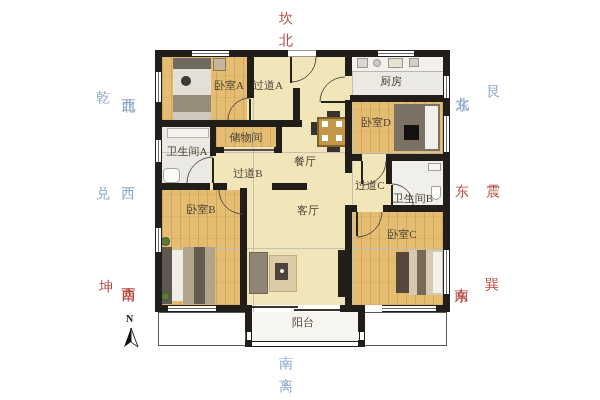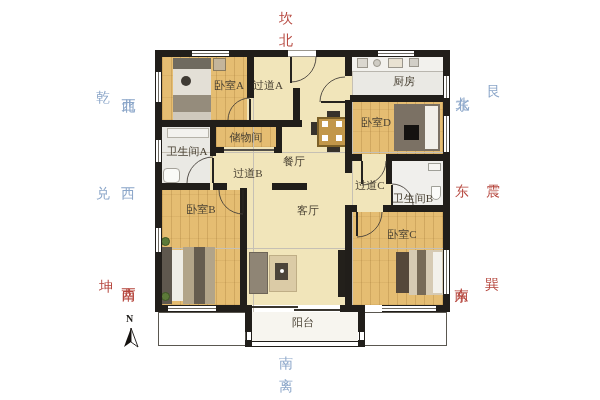--- a/index.html
+++ b/index.html
@@ -197,26 +197,26 @@
       <line x1="357" y1="212" x2="357" y2="236"></line>
     </g>
     <g>
       <polygon points="131,328 124,347 131,342" fill="#14110e"></polygon>
       <polygon points="131,328 138,347 131,342" fill="#ffffff" stroke="#14110e" stroke-width="0.9"></polygon>
     </g>
   </svg>
 
   <div class="rlabel" style="left:229px;top:85px">卧室A</div>
   <div class="rlabel" style="left:268px;top:85px">过道A</div>
-  <div class="rlabel" style="left:404px;top:81px">厨房</div>
+  <div class="rlabel" style="left:391px;top:81px">厨房</div>
   <div class="rlabel" style="left:376px;top:122px">卧室D</div>
   <div class="rlabel" style="left:246px;top:137px">储物间</div>
   <div class="rlabel" style="left:187px;top:151px">卫生间A</div>
   <div class="rlabel" style="left:248px;top:173px">过道B</div>
-  <div class="rlabel" style="left:294px;top:161px">餐厅</div>
+  <div class="rlabel" style="left:305px;top:161px">餐厅</div>
   <div class="rlabel" style="left:370px;top:185px">过道C</div>
   <div class="rlabel" style="left:413px;top:198px">卫生间B</div>
   <div class="rlabel" style="left:308px;top:210px">客厅</div>
   <div class="rlabel" style="left:201px;top:209px">卧室B</div>
   <div class="rlabel" style="left:402px;top:234px">卧室C</div>
   <div class="rlabel" style="left:303px;top:322px">阳台</div>
 
   <div class="cp red" style="left:279px;top:11px">坎</div>
   <div class="cp red" style="left:279px;top:33px">北</div>
   <div class="cp blue" style="left:96px;top:90px">乾</div>

